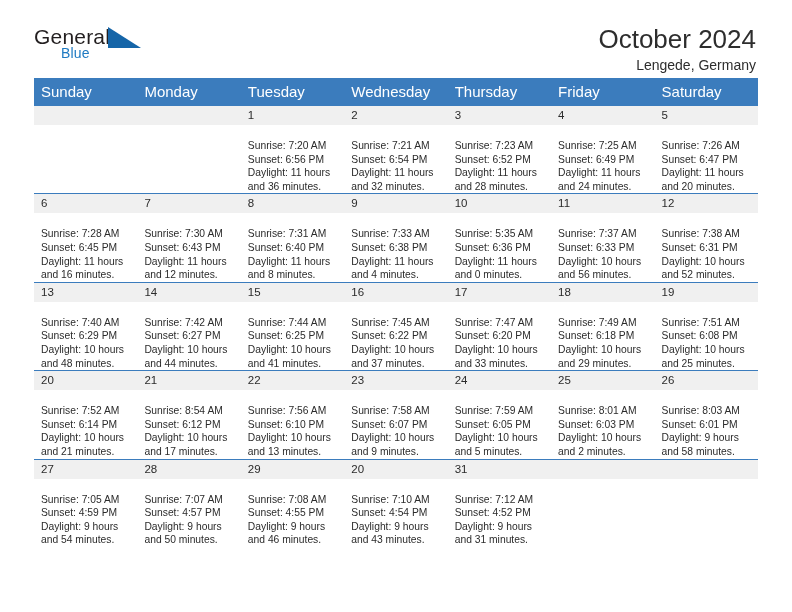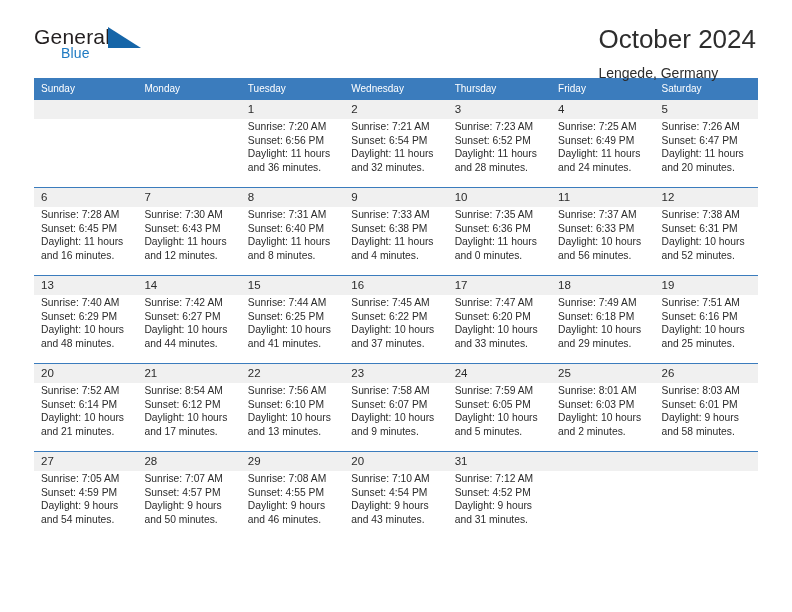--- a/index.html
+++ b/index.html
@@ -60,50 +60,51 @@
   .brand-flag {
     position: absolute;
     left: 74px;
     top: 1px;
     width: 34px;
     height: 22px;
   }
   .brand-flag svg { display: block; }
 
   .titleblock {
+    text-align: right;
     flex: none;
     padding-right: 2px;
   }
   .cal-title {
     font-size: 26px;
     font-weight: normal;
     color: #2d2d2d;
     line-height: 1.05;
     white-space: nowrap;
   }
   .cal-subtitle {
     font-size: 14px;
     color: #2d2d2d;
-    margin-top: 12px;
+    margin-top: 4px;
     white-space: nowrap;
   }
 
   
   .calendar {
     width: 724px;
     margin-top: 4px;
     border-collapse: collapse;
     table-layout: fixed;
   }
   .calendar col { width: 103.43px; }
 
   .calendar thead th {
     background: #3b7cbd;
     color: #ffffff;
-    font-size: 10px;
+    font-size: 15px;
     font-weight: normal;
     text-align: left;
     padding: 5px 0 5px 7px;
     height: 19px;
     box-sizing: border-box;
     border: none;
   }
 
   .calendar tbody td {
     vertical-align: top;
@@ -122,21 +123,21 @@
     font-size: 11.5px;
     color: #2b2b2b;
     padding: 3px 0 3px 7px;
     height: 19px;
     box-sizing: border-box;
     line-height: 13px;
   }
   td.empty .daynum { background: #f0f0f0; color: transparent; }
 
   .details {
-    padding: 1px 6px 0 7px;
+    padding: 14px 6px 0 7px;
     font-size: 10.3px;
     line-height: 13.6px;
     color: #2b2b2b;
   }
   .details div { white-space: nowrap; }
 </style>
 </head>
 <body>
 
 <div class="page">
@@ -268,21 +269,21 @@
             <div class="details">
               <div>Sunrise: 7:33 AM</div>
               <div>Sunset: 6:38 PM</div>
               <div>Daylight: 11 hours</div>
               <div>and 4 minutes.</div>
             </div>
           </td>
           <td>
             <span class="daynum">10</span>
             <div class="details">
-              <div>Sunrise: 7:35 AM</div>
+              <div>Sunrise: 5:35 AM</div>
               <div>Sunset: 6:36 PM</div>
               <div>Daylight: 11 hours</div>
               <div>and 0 minutes.</div>
             </div>
           </td>
           <td>
             <span class="daynum">11</span>
             <div class="details">
               <div>Sunrise: 7:37 AM</div>
               <div>Sunset: 6:33 PM</div>
@@ -352,21 +353,21 @@
               <div>Sunrise: 7:49 AM</div>
               <div>Sunset: 6:18 PM</div>
               <div>Daylight: 10 hours</div>
               <div>and 29 minutes.</div>
             </div>
           </td>
           <td>
             <span class="daynum">19</span>
             <div class="details">
               <div>Sunrise: 7:51 AM</div>
-              <div>Sunset: 6:16 PM</div>
+              <div>Sunset: 6:08 PM</div>
               <div>Daylight: 10 hours</div>
               <div>and 25 minutes.</div>
             </div>
           </td>
         </tr>
         <tr class="week">
           <td>
             <span class="daynum">20</span>
             <div class="details">
               <div>Sunrise: 7:52 AM</div>

